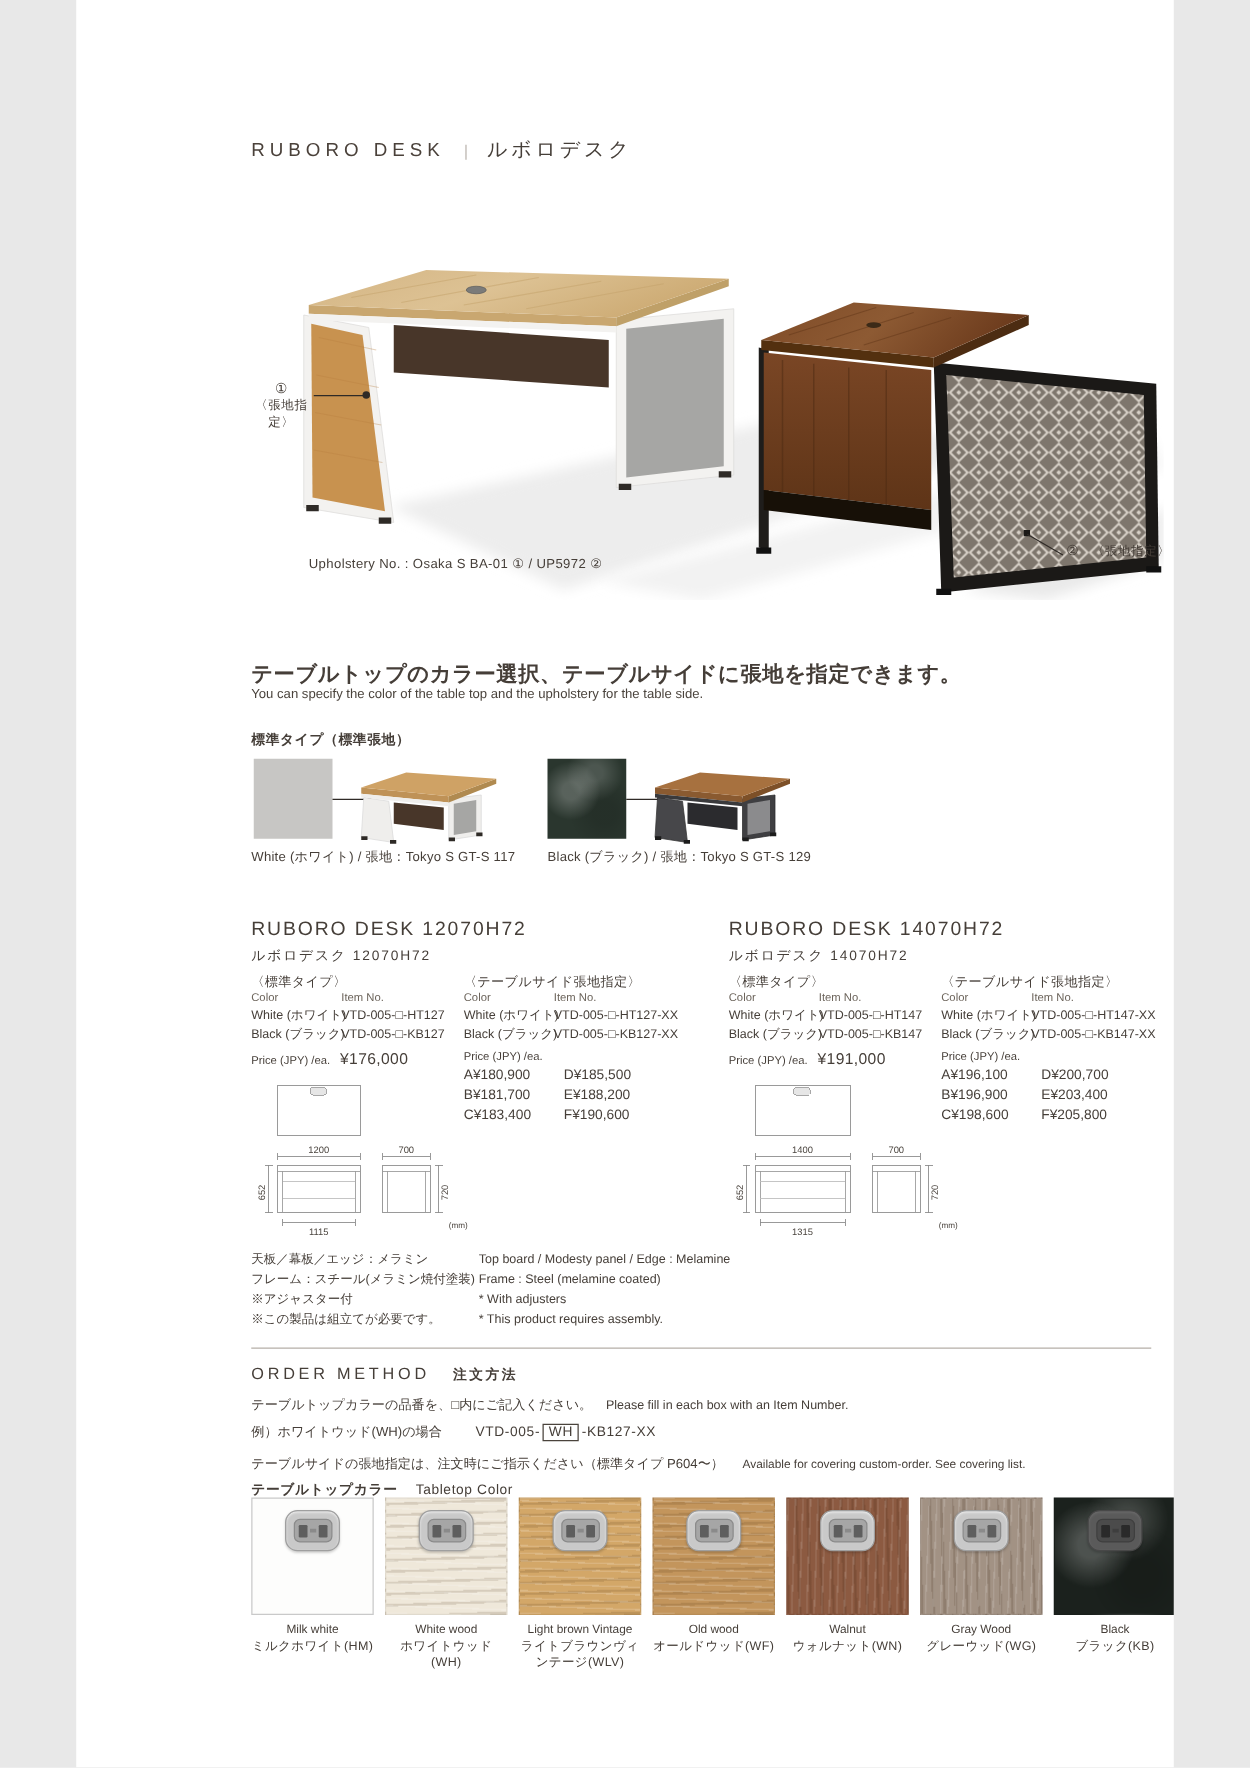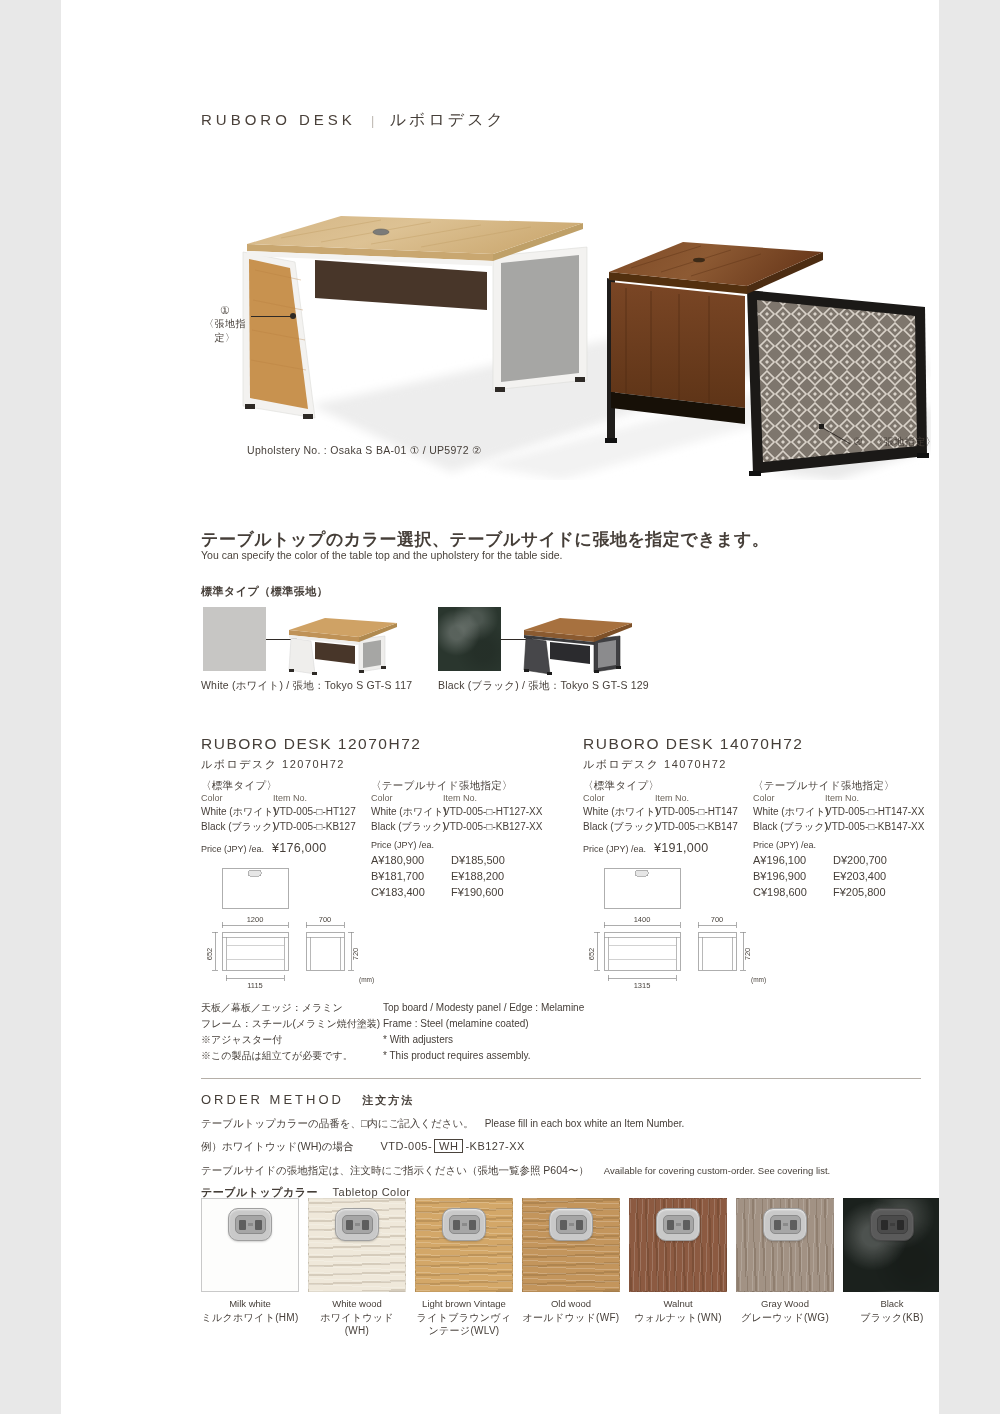--- a/index.html
+++ b/index.html
@@ -354,28 +354,28 @@
     <div class="mat-line">※この製品は組立てが必要です。</div>
   </div>
 
   <div class="abs rule" style="left:140px;top:1078px;width:720px"></div>
   <div class="abs" style="left:140px;top:1090px;white-space:nowrap">
     <span class="om-title">ORDER METHOD</span>
     <span class="om-title-jp">注文方法</span>
   </div>
   <div class="abs om-line" style="left:140px;top:1117px;white-space:nowrap">
     <span>テーブルトップカラーの品番を、□内にご記入ください。</span>
-    <span class="om-en">Please fill in each box white an Item Number.</span>
+    <span class="om-en">Please fill in each box with an Item Number.</span>
   </div>
   <div class="abs om-ex" style="left:140px;top:1139px;white-space:nowrap">
     <span>例）ホワイトウッド(WH)の場合</span>
     <span class="om-code"><span>VTD-005-</span><span class="om-box">WH</span><span>-KB127-XX</span></span>
   </div>
   <div class="abs om-line" style="left:140px;top:1164px;white-space:nowrap">
-    <span>テーブルサイドの張地指定は、注文時にご指示ください（張地一覧参照 P604〜）</span>
+    <span>テーブルサイドの張地指定は、注文時にご指示ください（標準タイプ P604〜）</span>
     <span class="om-en" style="font-size:9.5px;margin-left:12px">Available for covering custom-order. See covering list.</span>
   </div>
 
   <div class="abs" style="left:140px;top:1182px;white-space:nowrap">
     <span class="tt-h-jp">テーブルトップカラー</span>
     <span class="tt-h-en">Tabletop Color</span>
   </div>
 
   <div class="abs tt-strip">
     <div class="tt-item">

